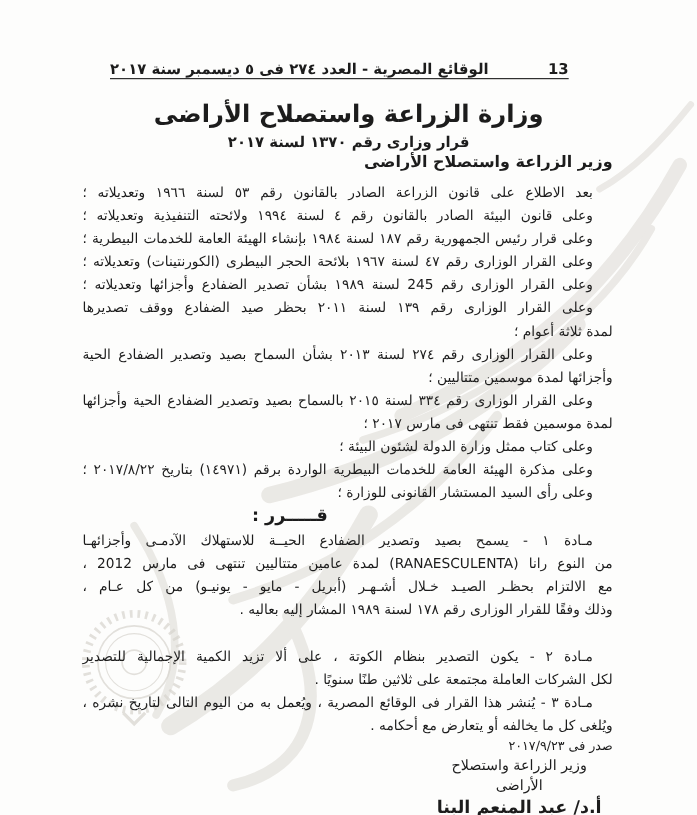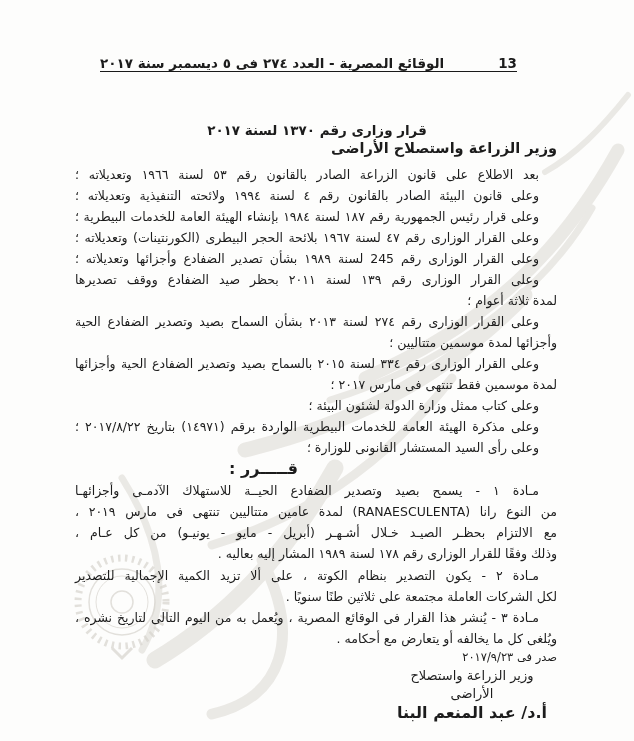--- a/index.html
+++ b/index.html
@@ -90,20 +90,21 @@
   </svg>
 
   <div class="layer content">
 
     <div class="hdr">
       <span>13</span>
       <span>الوقائع المصرية - العدد ٢٧٤ فى ٥ ديسمبر سنة ٢٠١٧</span>
     </div>
     <div class="hdr-rule"></div>
 
+    <div class="doc-title">وزارة الزراعة واستصلاح الأراضى</div>
     <div class="doc-subtitle">قرار وزارى رقم ١٣٧٠ لسنة ٢٠١٧</div>
     <div class="issuer">وزير الزراعة واستصلاح الأراضى</div>
 
     <div class="body-col">
       <div>
           <div class="bline fill ind">بعد الاطلاع على قانون الزراعة الصادر بالقانون رقم ٥٣ لسنة ١٩٦٦ وتعديلاته ؛</div>
           <div class="bline fill ind">وعلى قانون البيئة الصادر بالقانون رقم ٤ لسنة ١٩٩٤ ولائحته التنفيذية وتعديلاته ؛</div>
           <div class="bline fill ind">وعلى قرار رئيس الجمهورية رقم ١٨٧ لسنة ١٩٨٤ بإنشاء الهيئة العامة للخدمات البيطرية ؛</div>
           <div class="bline fill ind">وعلى القرار الوزارى رقم ٤٧ لسنة ١٩٦٧ بلائحة الحجر البيطرى (الكورنتينات) وتعديلاته ؛</div>
           <div class="bline fill ind">وعلى القرار الوزارى رقم 245 لسنة ١٩٨٩ بشأن تصدير الضفادع وأجزائها وتعديلاته ؛</div>
@@ -117,24 +118,24 @@
           <div class="bline fill ind">وعلى مذكرة الهيئة العامة للخدمات البيطرية الواردة برقم (١٤٩٧١) بتاريخ ٢٠١٧/٨/٢٢ ؛</div>
           <div class="bline ind">وعلى رأى السيد المستشار القانونى للوزارة ؛</div>
         </div>
 
       <div class="decide">
           <span class="decide-inner">قـــــرر :</span>
         </div>
 
       <div>
           <div class="bline fill ind"><b>مـادة ١ - </b>يسمح بصيد وتصدير الضفادع الحيــة للاستهلاك الآدمـى وأجزائهـا</div>
-          <div class="bline fill">من النوع رانا (RANAESCULENTA) لمدة عامين متتاليين تنتهى فى مارس ٢٠١٩ ،</div>
+          <div class="bline fill">من النوع رانا (RANAESCULENTA) لمدة عامين متتاليين تنتهى فى مارس 2012 ،</div>
           <div class="bline fill">مع الالتزام بحظـر الصيـد خـلال أشـهـر (أبريل - مايو - يونيـو) من كل عـام ،</div>
           <div class="bline">وذلك وفقًا للقرار الوزارى رقم ١٧٨ لسنة ١٩٨٩ المشار إليه بعاليه .</div>
-          <div class="bline fill ind" style="margin-top: 1px;"><b>مـادة ٢ - </b>يكون التصدير بنظام الكوتة ، على ألا تزيد الكمية الإجمالية للتصدير</div>
+          <div class="bline fill ind" style="margin-top: 22px;"><b>مـادة ٢ - </b>يكون التصدير بنظام الكوتة ، على ألا تزيد الكمية الإجمالية للتصدير</div>
           <div class="bline">لكل الشركات العاملة مجتمعة على ثلاثين طنًا سنويًا .</div>
           <div class="bline fill ind"><b>مـادة ٣ - </b>يُنشر هذا القرار فى الوقائع المصرية ، ويُعمل به من اليوم التالى لتاريخ نشره ،</div>
           <div class="bline">ويُلغى كل ما يخالفه أو يتعارض مع أحكامه .</div>
         </div>
 
       <div class="issued">
           <span class="issued-inner">صدر فى ٢٠١٧/٩/٢٣</span>
         </div>
 
       <div class="sig">

